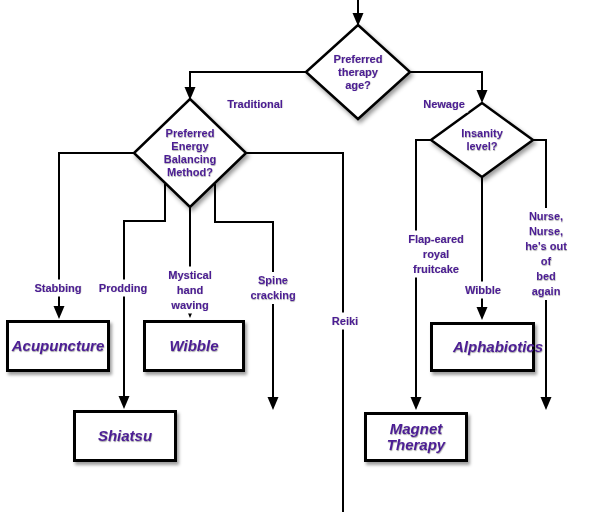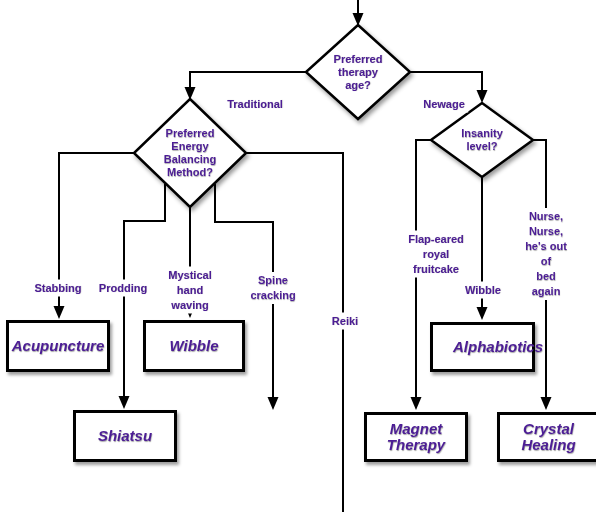--- a/index.html
+++ b/index.html
@@ -96,16 +96,14 @@
   <div class="elabel" style="left:546px; top:222px;">Nurse, Nurse,
 he's out of
 bed again</div>
 
   <div class="obox" style="left:6px; top:320px; width:104px; height:52px;">Acupuncture</div>
   <div class="obox" style="left:143px; top:320px; width:102px; height:52px;">Wibble</div>
   <div class="obox" style="left:73px; top:410px; width:104px; height:52px;">Shiatsu</div>
   <div class="obox" style="left:430px; top:322px; width:105px; height:50px;padding-left:31px;">Alphabiotics</div>
   <div class="obox" style="left:364px; top:412px; width:104px; height:50px;">Magnet
 Therapy</div>
-  <div class="obox" style="left:497px; top:412px; width:103px; height:50px;">Crystal
-Healing</div>
 
 </div>
 
 </body></html>

